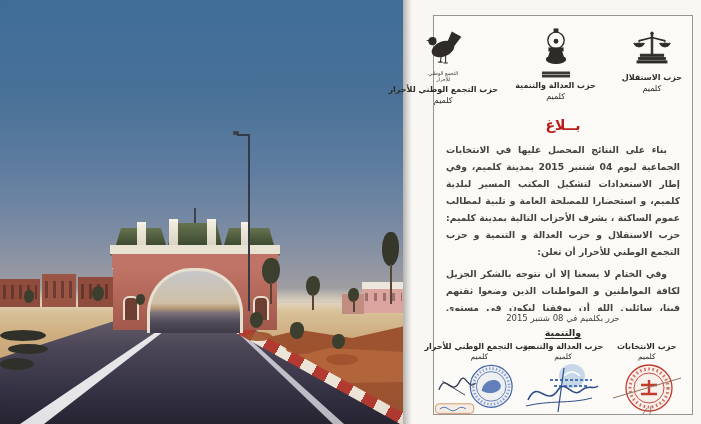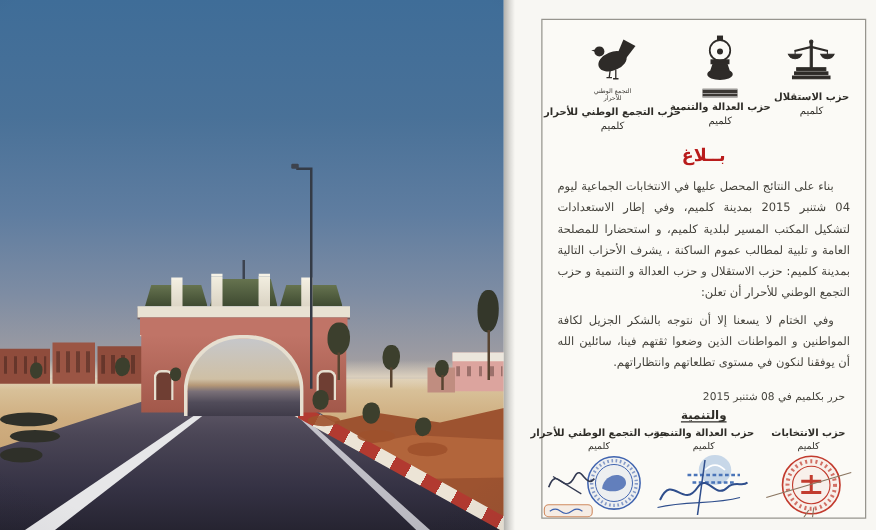--- a/index.html
+++ b/index.html
@@ -71,36 +71,36 @@
   .crown{border-radius:50% 45% 55% 50%;background:#3c3f2d;}
   .trunk{background:#584431;width:2px;}
   .mound{border-radius:50%;background:#9e512c;opacity:.9;}
   .rub{background:#2f3029;border-radius:50%;}
   
   .doc{position:absolute;left:403px;top:0;width:298px;height:424px;background:#f8f7f3;}
   .doc-edge{position:absolute;left:0;top:0;width:9px;height:424px;
     background:linear-gradient(90deg,#b2b1ad,#dcdbd7 55%,#f8f7f3);}
   .page-frame{position:absolute;left:30px;top:15px;width:258px;height:398px;
     border:1px solid #97958e;background:#fbfaf6;color:#45433c;}
-  .parties-row{display:flex;justify-content:flex-end;padding:8px 10px 0;}
+  .parties-row{display:flex;justify-content:space-between;padding:8px 10px 0;gap:26px;}
   .party-col{display:flex;flex-direction:column;align-items:center;}
   .col-istiqlal{width:72px;} .col-pjd{width:88px;} .col-rni{width:92px;}
   .party-icon-box{height:46px;display:flex;align-items:flex-end;justify-content:center;}
   .logo-caption{font-size:5px;line-height:5.5px;color:#3b3833;text-align:center;width:44px;
     margin-top:1px;}
   .lamp-band{width:28px;height:7px;margin-top:1px;background:#3a3733;
     background-image:repeating-linear-gradient(0deg,rgba(255,255,255,.5) 0 1px,transparent 1px 3px);}
   .party-name{font-size:8px;font-weight:bold;margin-top:3px;white-space:nowrap;color:#2f2d28;}
   .party-city{font-size:8px;margin-top:2px;color:#2f2d28;}
   .doc-title{text-align:center;font-weight:bold;font-size:14px;margin-top:12px;color:#b91c1c;
     letter-spacing:1px;}
   .doc-body{margin:8px 12px 0;height:170px;overflow:hidden;font-size:9.2px;line-height:17px;
-    text-align:justify;}
+    text-align:justify;font-weight:bold;}
   .doc-body p{margin:0 0 5px;text-indent:13px;}
-  .doc-date{text-align:right;font-size:8.5px;padding:0 16px;margin-top:2px;}
+  .doc-date{text-align:center;font-size:8.5px;padding:0 16px;margin-top:2px;}
   .sig-title{text-align:center;font-size:9.5px;font-weight:bold;text-decoration:underline;
     text-underline-offset:2px;margin-top:4px;color:#2f2d28;}
   .sig-row{display:flex;justify-content:space-between;padding:4px 4px 0;}
   .sig-col{width:33%;display:flex;flex-direction:column;align-items:center;}
   .sig-party{font-size:8px;font-weight:bold;white-space:nowrap;color:#2f2d28;}
   .sig-city{font-size:7.5px;margin-top:1px;color:#2f2d28;}
   .sig-stamp{margin-top:1px;}
 </style>
 </head>
 <body>

